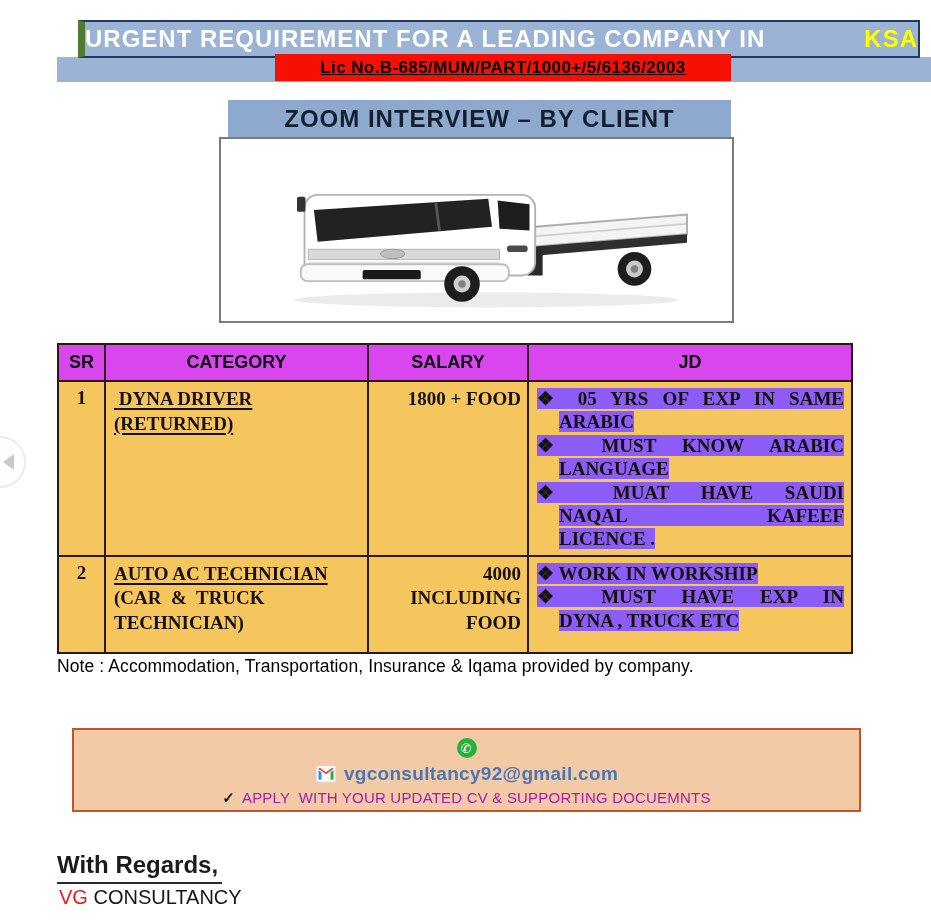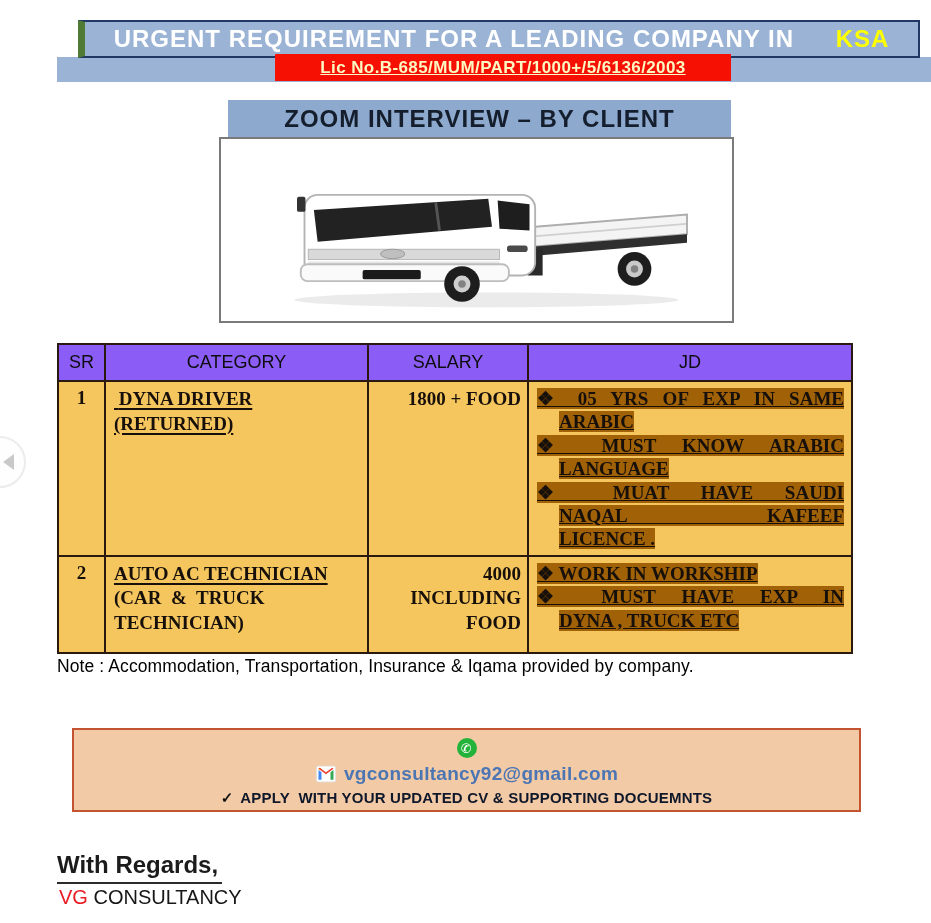--- a/index.html
+++ b/index.html
@@ -2,71 +2,71 @@
 <html><head>
 <meta charset="utf-8">
 <style>
   html,body{margin:0;padding:0;background:#fff;}
   .page{position:relative;width:931px;height:923px;background:#fff;overflow:hidden;
         font-family:"Liberation Sans",sans-serif;}
 
   
   .top-bar{position:absolute;left:78px;top:20px;width:842px;height:38px;box-sizing:border-box;
            background:#9BB4D6;border:2px solid #1F3864;border-left:7px solid #4F7B34;
-           display:flex;align-items:center;justify-content:center;}
+           display:flex;align-items:center;justify-content:space-between;}
   .top-bar .ttl{color:#fff;font-weight:bold;font-size:24px;letter-spacing:1px;white-space:pre;}
   .top-bar .ksa{color:#FFFF00;font-weight:bold;font-size:24px;letter-spacing:1px;margin-left:34px;}
   .bar2{position:absolute;left:57px;top:57px;width:874px;height:25px;background:#9BB4D6;}
   .license{position:absolute;left:275px;top:54px;width:456px;height:27px;background:#F61004;
-           color:#fef9c3;font-weight:bold;font-size:17px;letter-spacing:.4px;line-height:27px;
+           color:#000000;font-weight:bold;font-size:17px;letter-spacing:.4px;line-height:27px;
            text-align:center;text-decoration:underline;}
 
   
   .zoom-title{position:absolute;left:228px;top:100px;width:503px;height:37px;background:#8EA9CE;
               color:#141E2D;font-weight:bold;font-size:24px;letter-spacing:1px;line-height:37px;
               text-align:center;}
 
   
   .truck-box{position:absolute;left:219px;top:137px;width:515px;height:186px;box-sizing:border-box;
              background:#fff;border:2px solid #7A7A7A;}
   .truck-box svg{display:block;margin:24px auto 0;}
 
   
   table.jobs{position:absolute;left:57px;top:343px;width:794px;border-collapse:collapse;table-layout:fixed;}
-  table.jobs th{border:2px solid #2A190E;background:#8b5cf6;height:33px;
-                font-size:18px;font-weight:normal;color:#0d0d0d;text-align:center;}
+  table.jobs th{border:2px solid #2A190E;background:#d946ef;height:33px;
+                font-size:18px;font-weight:bold;color:#0d0d0d;text-align:center;}
   table.jobs td{border:2px solid #2A190E;background:#F6C65E;vertical-align:top;
                 font-family:"Liberation Serif",serif;font-weight:bold;font-size:19px;color:#17100a;}
   table.jobs tbody tr:nth-child(1){height:171px;}
   table.jobs tbody tr:nth-child(2){height:97px;}
   td.sr{text-align:center;padding-top:5px;}
   td.cat{padding:5px 8px;}
   .cat-line{line-height:24.5px;white-space:pre-wrap;}
   .u{text-decoration:underline;text-decoration-thickness:2px;text-underline-offset:3px;}
   td.sal{padding:5px 6px;text-align:right;}
   .sal-line{line-height:24.5px;white-space:pre-wrap;}
   td.jd{padding:5px 7px 4px 8px;}
   .jd-line{line-height:23.4px;}
   .jd-line.j{text-align:justify;text-align-last:justify;}
   .jd-line.ind{margin-left:22px;}
   .jd-line:not(.j){white-space:pre-wrap;}
-  .hl{background:#a16207;text-decoration:underline;}
+  .hl{background:#8b5cf6;}
 
   
   .note{position:absolute;left:57px;top:656px;width:820px;color:#000;
         font-weight:normal;font-size:17.5px;letter-spacing:.1px;}
 
   
   .contact-box{position:absolute;left:72px;top:728px;width:789px;height:84px;box-sizing:border-box;
                background:#F3CAA6;border:2px solid #C4532F;padding-top:5px;}
   .contact-row{display:flex;justify-content:center;align-items:center;gap:7px;height:26px;}
   .blue-txt{color:#4B76B3;font-weight:bold;font-size:19px;letter-spacing:.3px;}
   .apply-row{height:21px;}
   .check{color:#111;font-weight:bold;font-size:15px;}
-  .apply-txt{color:#0f172a;font-weight:bold;font-size:15px;letter-spacing:.2px;white-space:pre-wrap;}
+  .apply-txt{color:#a21caf;font-weight:normal;font-size:15px;letter-spacing:.2px;white-space:pre-wrap;}
   .wa-icon{width:20px;height:20px;border-radius:50%;background:#23B33A;display:flex;
            align-items:center;justify-content:center;color:#fff;font-size:13px;line-height:1;
            font-family:"DejaVu Sans",sans-serif;}
   .gm-icon{width:22px;height:20px;}
 
   
   .regards{position:absolute;left:57px;top:851px;font-weight:bold;font-size:24px;color:#1b1b1b;
            border-bottom:2px solid #2b2b2b;padding:0 4px 3px 0;}
   .brand{position:absolute;left:57px;top:886px;font-weight:normal;font-size:20px;
          border-bottom:3px solid #3f3f3f;padding:0 8px 16px 2px;}

